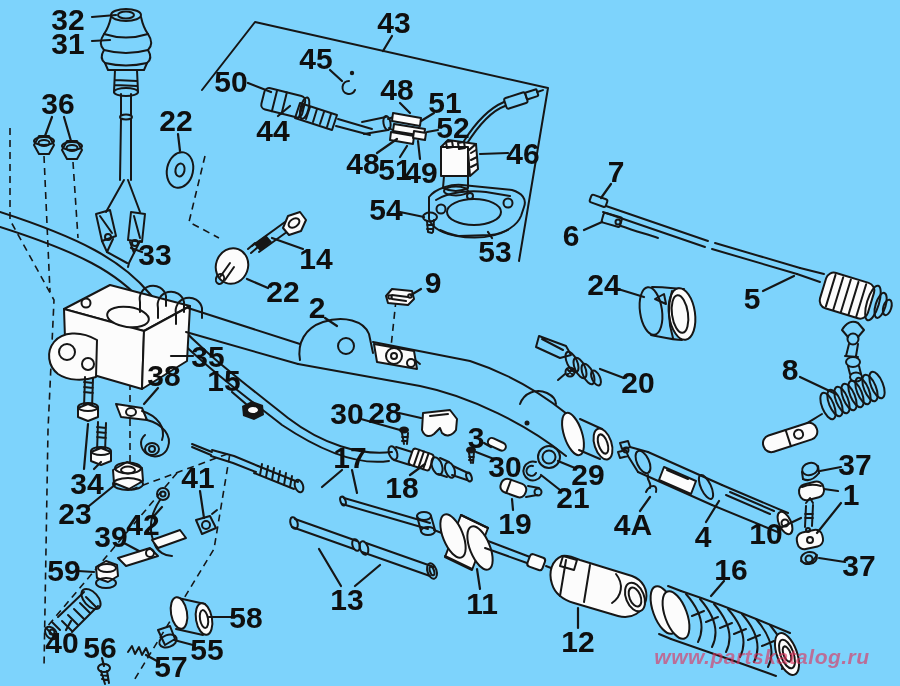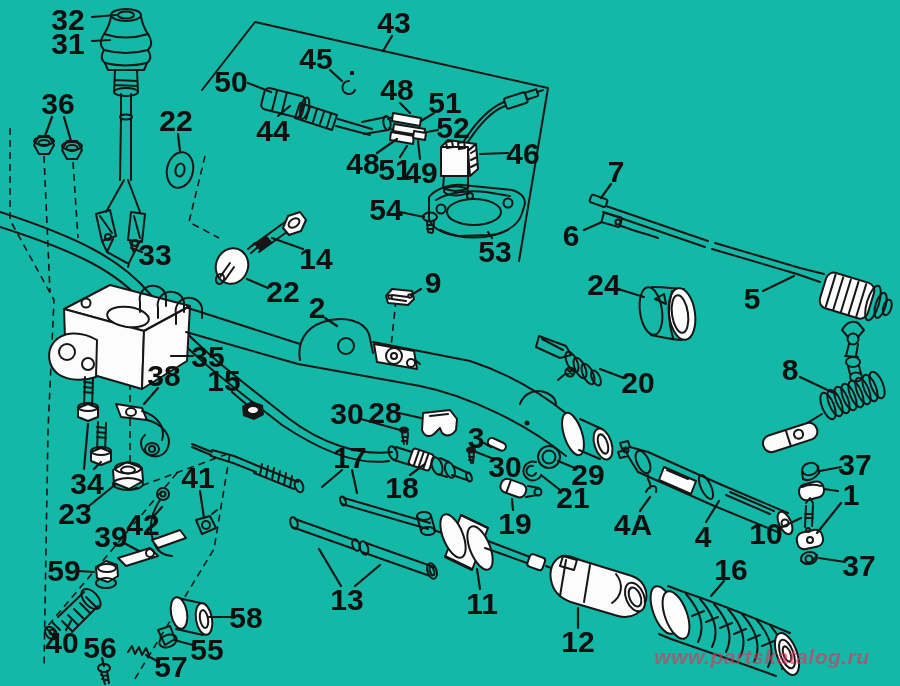--- a/index.html
+++ b/index.html
@@ -1,16 +1,16 @@
 <!DOCTYPE html>
 <html><head>
 <meta charset="utf-8">
 <style>
   html,body{margin:0;padding:0;background:#e9e9e9;}
-  .page{position:relative;width:900px;height:686px;background:#14b8a6;overflow:hidden;
+  .page{position:relative;width:900px;height:686px;background:#7dd3fc;overflow:hidden;
         font-family:"Liberation Sans", sans-serif;}
   svg{position:absolute;left:0;top:0;}
   .art{stroke:#161616;stroke-width:2;fill:none;stroke-linecap:round;stroke-linejoin:round;}
   .fillw{fill:#fcfcfc;}
   .fillk{fill:#161616;stroke:none;}
   .dash{stroke:#161616;stroke-width:1.6;fill:none;stroke-dasharray:7 5;}
   .plbl{font-family:"Liberation Sans",sans-serif;font-weight:bold;font-size:30px;fill:#0f0f0f;
         stroke:none;text-anchor:middle;}
   .lead{stroke:#161616;stroke-width:2.2;fill:none;stroke-linecap:round;}
   .wm{font-family:"Liberation Sans",sans-serif;font-weight:bold;font-style:italic;

